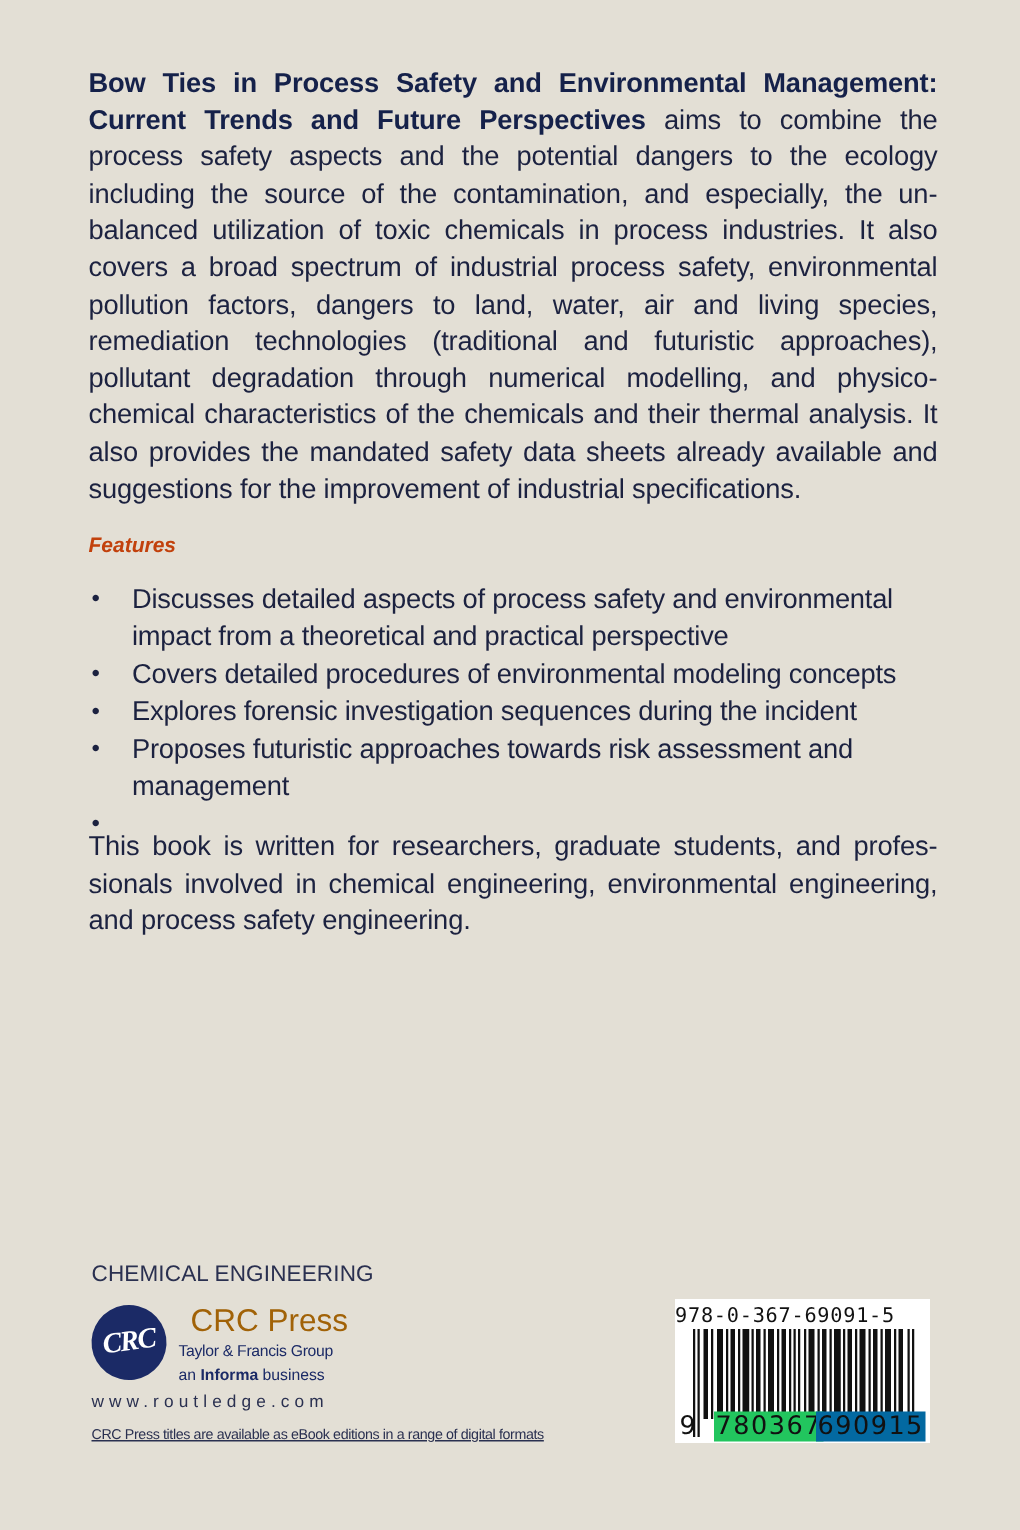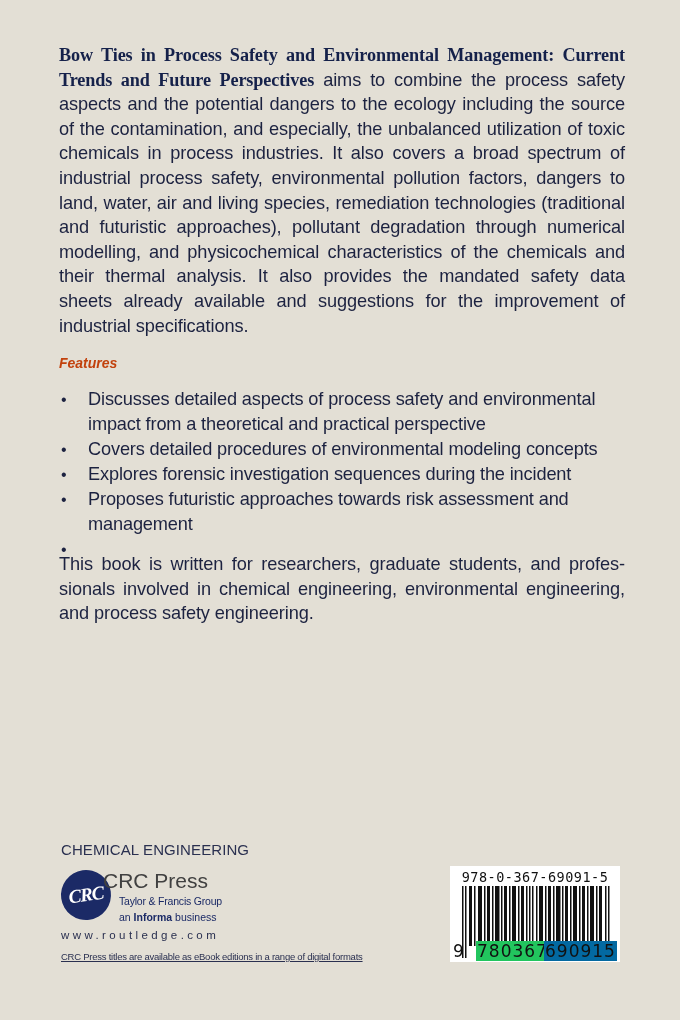--- a/index.html
+++ b/index.html
@@ -9,21 +9,21 @@
     position: relative; overflow: hidden;
     font-family: "Liberation Sans", sans-serif;
     color: #1c2240;
   }
   .page { position: absolute; left: 59px; top: 43px; width: 566px; }
   .blurb {
     font-size: 18.2px; line-height: 24.6px;
     text-align: justify; margin: 0;
     letter-spacing: -0.1px;
   }
-  .blurb b { color: #15214a; font-weight: bold; font-family: Liberation Serif, serif; }
+  .blurb b { color: #15214a; font-weight: bold; }
   .features-heading {
     font-size: 14px; font-weight: bold; color: #c2410c;
     margin: 13px 0 12px 0; line-height: 24px; font-style: italic;
   }
   ul.features { list-style: none; margin: 0; padding: 0; }
   ul.features li {
     position: relative; padding-left: 29px;
     font-size: 18.2px; line-height: 25px; width: 540px;
     letter-spacing: -0.15px;
   }
@@ -42,22 +42,22 @@
   .publisher { position: absolute; left: 61px; top: 870px; height: 60px; }
   .crc-circle {
     position: absolute; left: 0; top: 0; width: 50px; height: 50px;
     border-radius: 50%; background: #1b2a66;
     color: #fff; font-family: "Liberation Serif", serif; font-style: italic;
     font-weight: bold; font-size: 19px; letter-spacing: -1px;
     display: flex; align-items: center; justify-content: center;
     transform: rotate(-8deg);
   }
   .crc-name {
-    position: absolute; left: 42px; top: 0;
-    font-size: 21px; color: #404040; white-space: nowrap; line-height: 22px;
+    position: absolute; left: 66px; top: 0;
+    font-size: 21px; color: #a16207; white-space: nowrap; line-height: 22px;
   }
   .crc-tf {
     position: absolute; left: 58px; top: 25px;
     font-size: 10.5px; color: #1b2a66; white-space: nowrap; letter-spacing: -0.2px;
   }
   .crc-informa {
     position: absolute; left: 58px; top: 41px;
     font-size: 10.5px; color: #1b2a66; white-space: nowrap;
   }
   .crc-informa b { font-weight: bold; }
@@ -67,21 +67,21 @@
   }
   .ebook-note {
     position: absolute; left: 61px; top: 951px;
     font-size: 9.5px; color: #2a3050; letter-spacing: -0.25px; text-decoration: underline;
   }
   .barcode-box {
     position: absolute; left: 450px; top: 866px; width: 170px; height: 96px;
     background: #ffffff;
   }
   .isbn-top {
-    position: absolute; left: 0; top: 3px; width: 170px; text-align: center;
+    position: absolute; left: 0; top: 3px; width: 170px; text-align: left;
     font-family: "DejaVu Sans Mono", monospace; font-size: 13.5px; color: #111;
     letter-spacing: 0.5px;
   }
   .bars { position: absolute; left: 12px; top: 20px; width: 150px; height: 72px; }
   .isbn-bottom {
     position: absolute; left: 0; top: 75px; width: 170px;
     font-family: "DejaVu Sans", sans-serif; font-size: 17px; color: #111;
   }
   .isbn-bottom .lead { position: absolute; left: 3px; top: 0; }
   .isbn-bottom .g1 { position: absolute; left: 26px; top: 0; background: #22c55e; padding: 0 1px; letter-spacing: 1px; }

